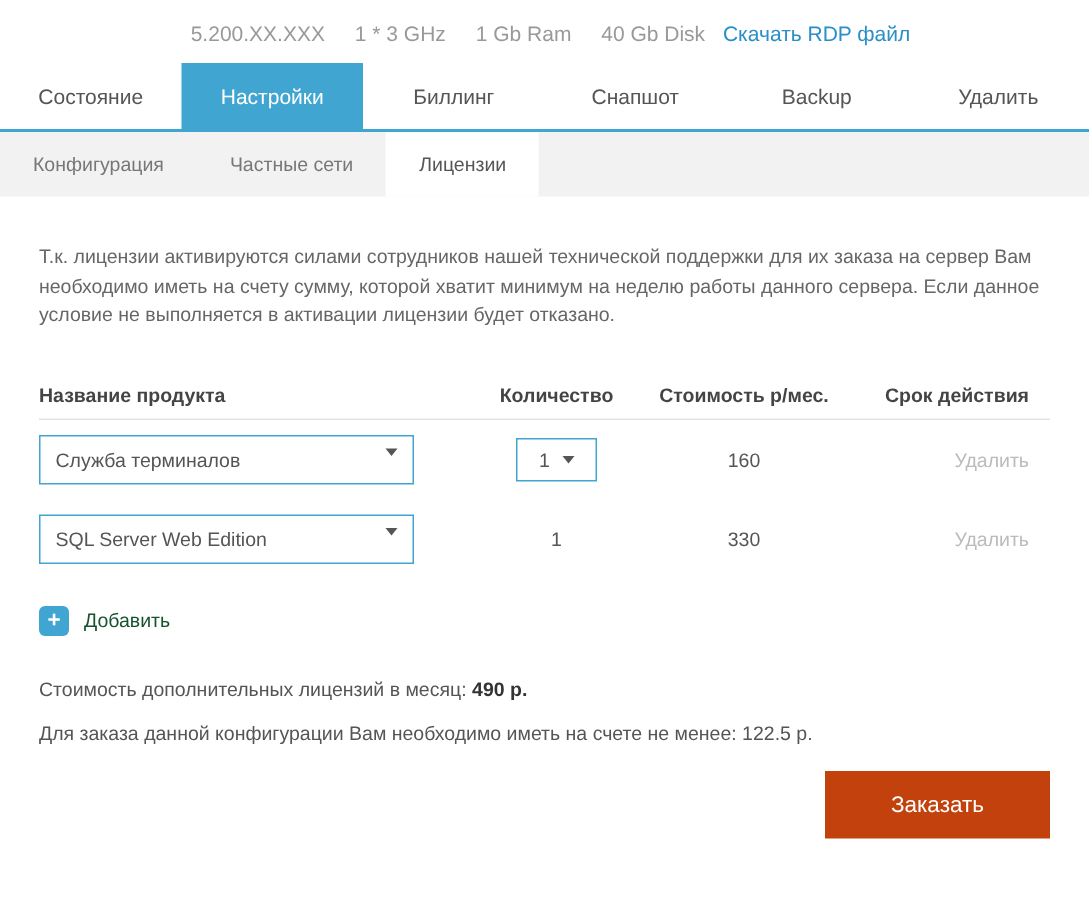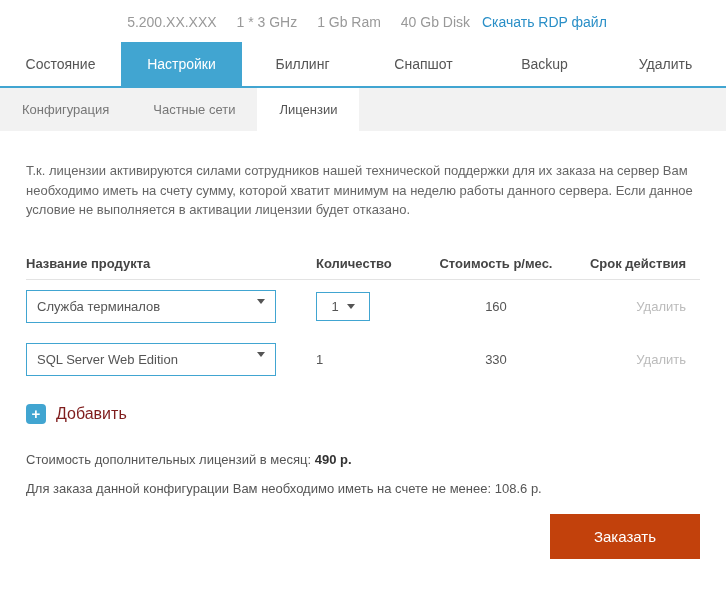--- a/index.html
+++ b/index.html
@@ -13,31 +13,31 @@
 .sub-tabs { display: flex; background: #f2f2f2; }
 .sub-tabs .subtab { padding: 14px 22px; color: #777; cursor: pointer; font-size: 13px; }
 .sub-tabs .subtab.active { background: #fff; color: #555; }
 .content { padding: 30px 26px 24px; }
 h2 { font-size: 15px; font-weight: bold; color: #333; margin-bottom: 16px; }
 .desc { font-size: 13px; color: #666; line-height: 1.5; margin-bottom: 28px; }
 .lic-table { width: 100%; }
 .lic-header { display: flex; border-bottom: 1px solid #e3e3e3; padding: 8px 0; font-weight: bold; color: #444; font-size: 13px; }
 .lic-row { display: flex; align-items: center; padding: 10px 0; }
 .col-name { width: 290px; }
-.col-qty { width: 110px; text-align: left; }
+.col-qty { width: 110px; text-align: center; }
 .col-cost { width: 140px; text-align: center; }
 .col-term { width: 120px; text-align: right; }
 .select-box { display: flex; align-items: flex-start; justify-content: space-between; border: 1px solid #41a5d1; padding: 8px 10px; width: 250px; color: #555; cursor: pointer; background: #fff; font-size: 13px; }
 .select-box .caret { width: 0; height: 0; border-left: 4px solid transparent; border-right: 4px solid transparent; border-top: 5px solid #555; }
 .qty-box { display: inline-flex; align-items: center; justify-content: center; border: 1px solid #41a5d1; padding: 6px 8px; width: 54px; margin: 0 auto; cursor: pointer; background: #fff; }
 .qty-box .caret { margin-left: 8px; width: 0; height: 0; border-left: 4px solid transparent; border-right: 4px solid transparent; border-top: 5px solid #555; }
 .delete-link { color: #bbb; cursor: pointer; font-size: 13px; }
 .add-row { display: flex; align-items: center; margin-top: 18px; margin-bottom: 28px; cursor: pointer; }
 .add-icon { width: 20px; height: 20px; background: #41a5d1; border-radius: 4px; color: #fff; display: flex; align-items: center; justify-content: center; font-size: 15px; font-weight: bold; margin-right: 10px; line-height: 1; }
-.add-row span.label { color: #7f1d1d; font-size: 16px; }
+.add-row span.label { color: #14532d; font-size: 13px; }
 .summary { font-size: 13px; color: #555; margin-bottom: 14px; }
 .summary .price { font-weight: bold; color: #333; }
 .order-row { text-align: right; margin-top: 18px; }
 .order-btn { background: #c2410c; color: #fff; border: none; padding: 14px 44px; font-size: 15px; cursor: pointer; }
 </style>
 </head>
 <body>
 
 <div class="server-info">
   <span>5.200.XX.XXX</span>
@@ -107,19 +107,19 @@
     <div class="add-icon">+</div>
     <span class="label">Добавить</span>
   </div>
 
   <div class="summary">
     <span>Стоимость дополнительных лицензий в месяц:</span>
     <span class="price">490 р.</span>
   </div>
   <div class="summary">
     <span>Для заказа данной конфигурации Вам необходимо иметь на счете не менее:</span>
-    <span>108.6 р.</span>
+    <span>122.5 р.</span>
   </div>
 
   <div class="order-row">
     <button class="order-btn">Заказать</button>
   </div>
 </div>
 
 </body></html>

